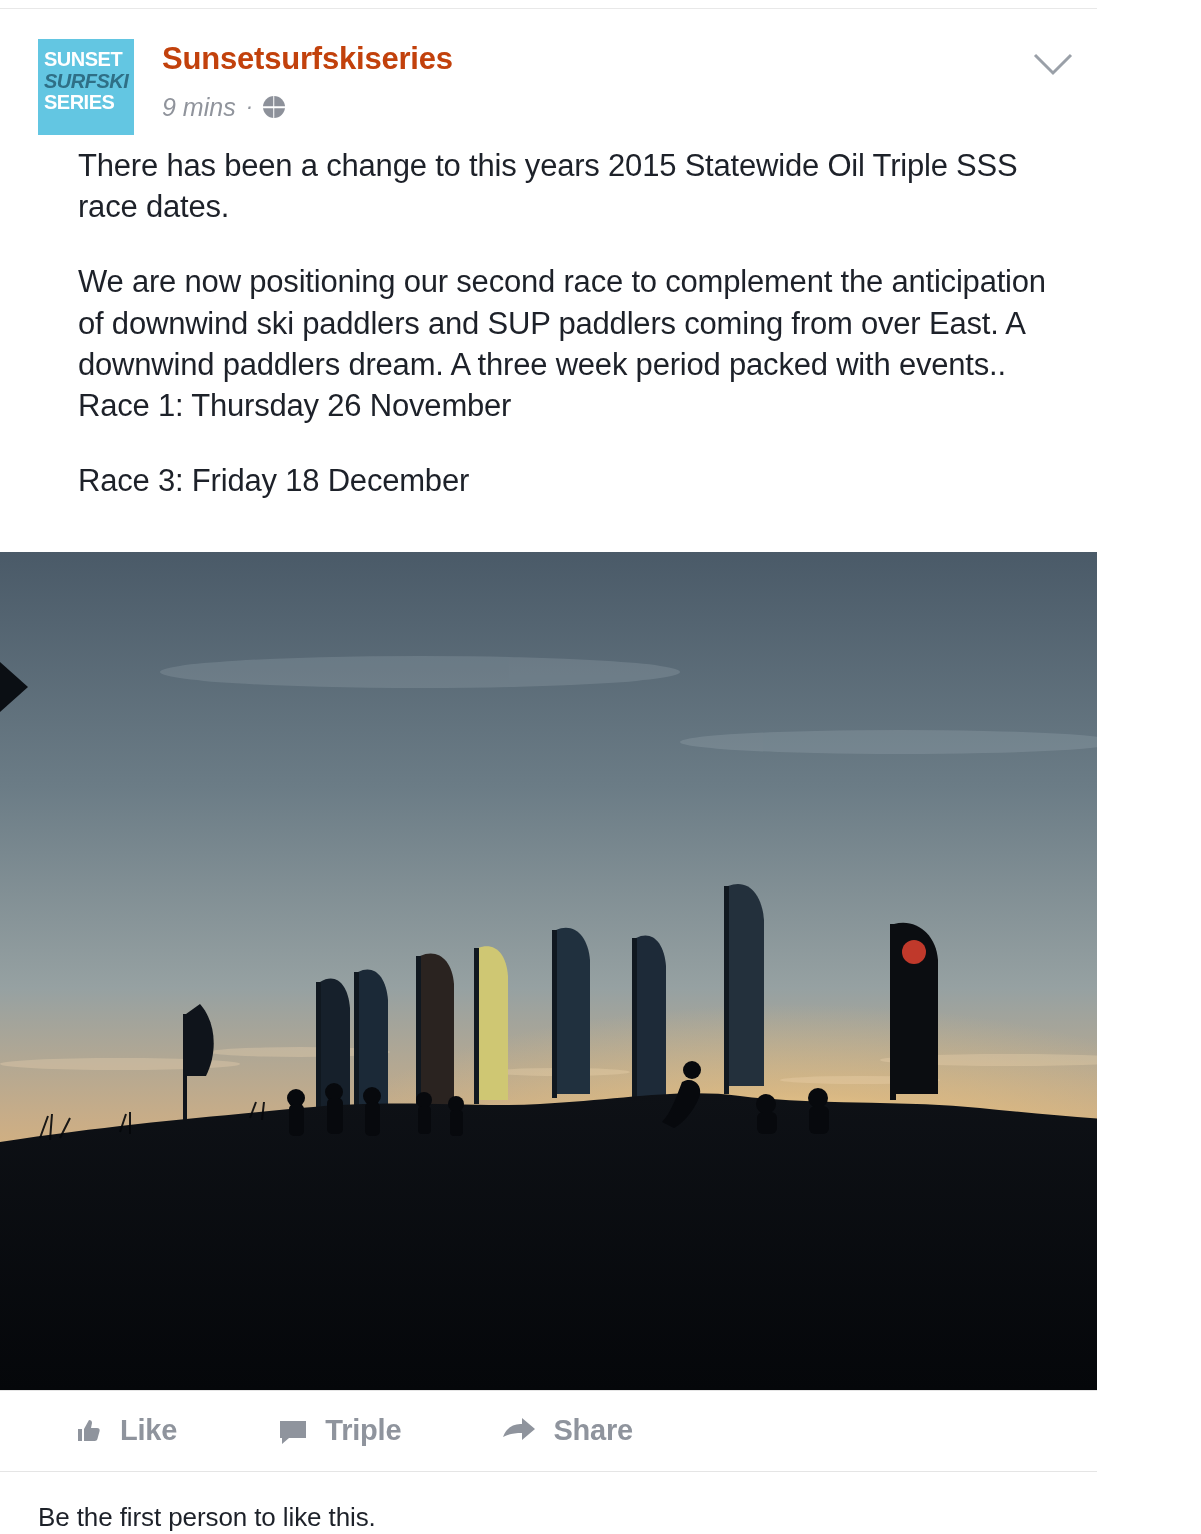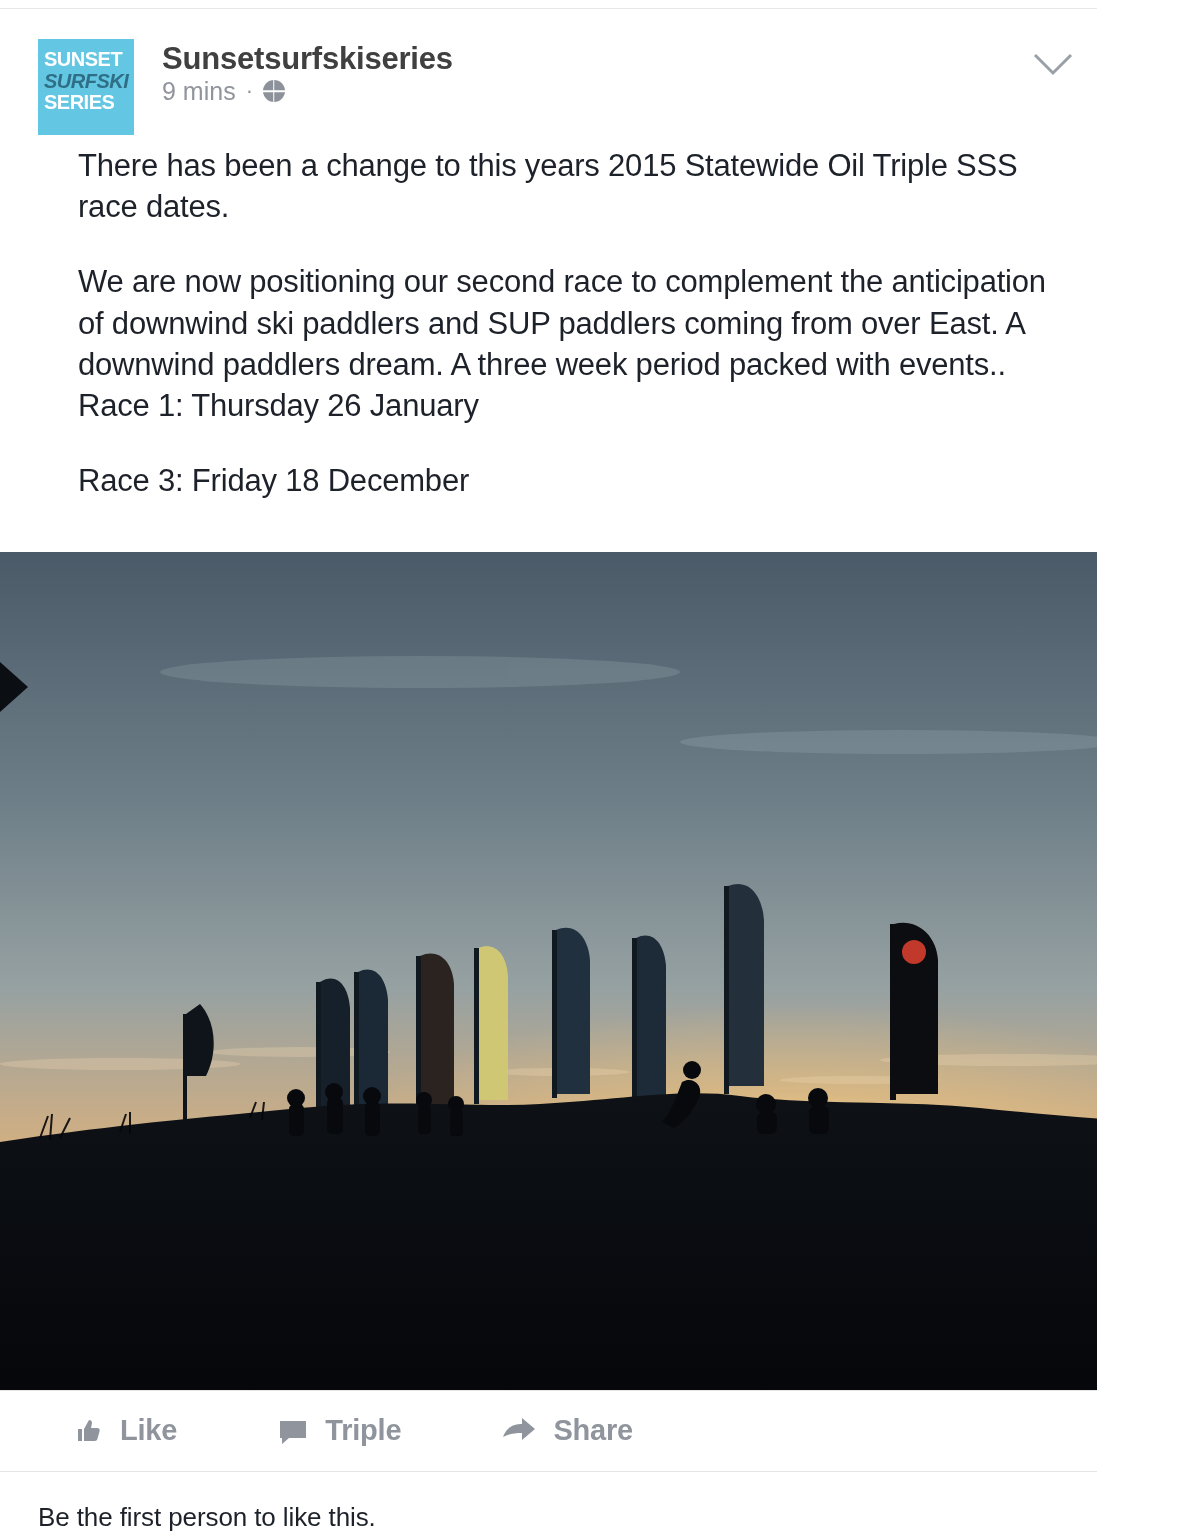--- a/index.html
+++ b/index.html
@@ -61,30 +61,31 @@
   .av-2 { color: #2f6f86; font-style: italic; }
   .av-3 { color: #ffffff; }
 
   .header-text {
     margin-left: 28px;
     padding-top: 2px;
   }
   .page-name {
     font-size: 31px;
     font-weight: bold;
-    color: #404040;
+    color: #c2410c;
     line-height: 1.15;
     letter-spacing: -0.2px;
   }
   .meta-row {
     display: flex;
     align-items: center;
-    margin-top: 0;
+    margin-top: 16px;
     font-size: 25px;
     color: #90949c;
+    font-style: italic;
   }
   .meta-dot {
     margin: 0 10px;
     font-size: 22px;
     color: #90949c;
   }
   .globe-icon {
     display: inline-block;
     width: 22px;
     height: 22px;
@@ -219,21 +220,21 @@
       <div class="chevron-btn">
         <svg width="44" height="30" viewBox="0 0 44 30" aria-hidden="true">
           <path d="M4 6 L22 24 L40 6" fill="none" stroke="#9aa0a8" stroke-width="3"></path>
         </svg>
       </div>
     </div>
 
     <div class="post-body">
       <p>There has been a change to this years 2015 Statewide Oil Triple SSS race dates.</p>
       <p class="tight">We are now positioning our second race to complement the anticipation of downwind ski paddlers and SUP paddlers coming from over East. A downwind paddlers dream. A three week period packed with events..</p>
-      <p class="race-line">Race 1: Thursday 26 January</p>
+      <p class="race-line">Race 1: Thursday 26 November</p>
       <p class="race-line">Race 3: Friday 18 December</p>
     </div>
 
     <div class="photo">
       <svg width="1201" height="838" viewBox="0 0 1201 838" preserveAspectRatio="none" role="img">
         <defs>
           <linearGradient id="sky" x1="0" y1="0" x2="0" y2="1">
             <stop offset="0%" stop-color="#4a5a68"></stop>
             <stop offset="28%" stop-color="#6b7c86"></stop>
             <stop offset="52%" stop-color="#96a1a2"></stop>

